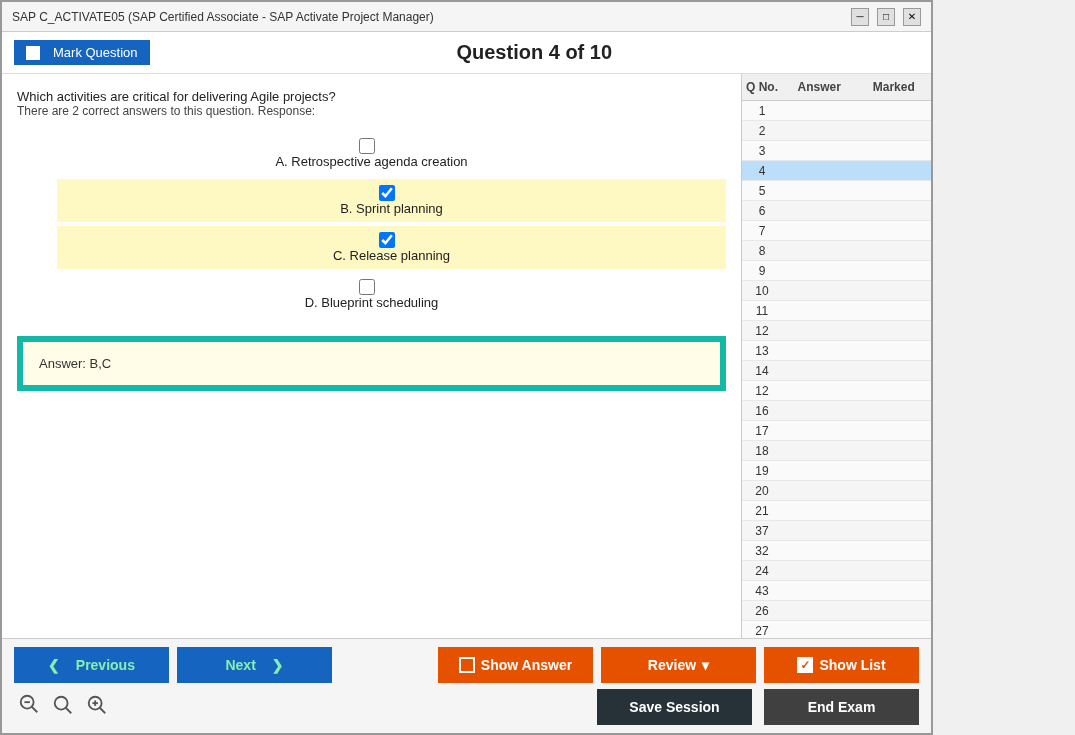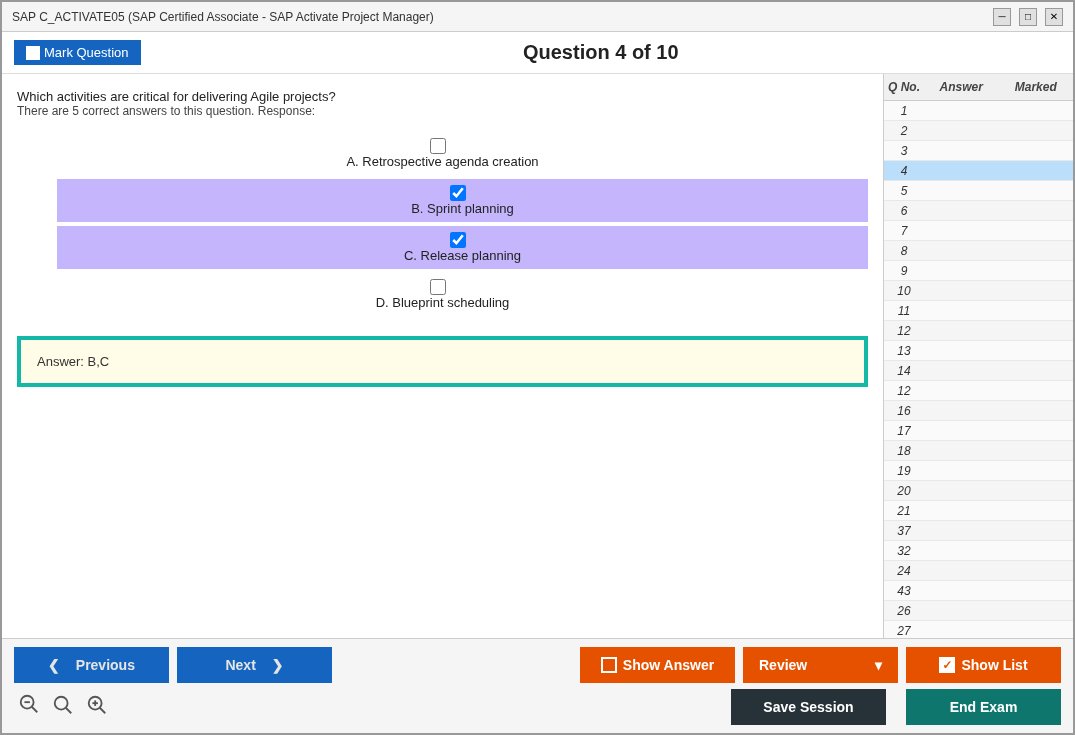--- a/index.html
+++ b/index.html
@@ -1,19 +1,19 @@
 <!DOCTYPE html>
 <html><head>
   <meta charset="utf-8">
   <style>
     * { box-sizing: border-box; margin: 0; padding: 0; }
     body { font-family: 'Segoe UI', Arial, sans-serif; font-size: 13px; background: #f0f0f0; }
 
     .window {
-      width: 1075px;
+      width: 933px;
       height: 735px;
       border: 2px solid #999;
       background: #fff;
       display: flex;
       flex-direction: column;
       position: relative;
     }
 
     
     .title-bar {
@@ -57,21 +57,21 @@
     }
     .mark-question-btn {
       background: #1565c0;
       color: #fff;
       border: none;
       padding: 5px 12px;
       font-size: 13px;
       cursor: pointer;
       display: flex;
       align-items: center;
-      gap: 4px;
+      gap: 13px;
       font-weight: 500;
     }
     .mark-question-btn .checkbox-icon {
       width: 14px;
       height: 14px;
       border: 2px solid #fff;
       background: #fff;
       display: inline-block;
     }
     .question-title {
@@ -110,57 +110,56 @@
 
     .option-row {
       display: flex;
       align-items: center;
       padding: 6px 8px;
       margin-bottom: 4px;
       cursor: pointer;
       flex-direction: column;
     }
     .option-row.selected-green {
-      background: #c4b5fd;
+      background: #fef9c3;
       margin-left: 40px;
     }
     .option-row input[type="checkbox"] {
       margin-right: 10px;
       width: 16px;
       height: 16px;
       flex-shrink: 0;
     }
     .option-label {
       font-size: 13px;
       color: #222;
     }
     .option-row.selected-green .option-label {
       color: #222;
       font-weight: 500;
     }
 
     .answer-box {
       background: #fffde7;
-      border: 4px solid #14b8a6;
+      border: 6px solid #14b8a6;
       padding: 14px 16px;
       margin-top: 16px;
       font-size: 13px;
       color: #333;
       font-weight: 500;
     }
 
     
     .sidebar {
       width: 190px;
       border-left: 1px solid #ccc;
       display: flex;
       flex-direction: column;
       overflow: hidden;
       background: #fafafa;
-      font-style: italic;
     }
     .sidebar-header {
       display: grid;
       grid-template-columns: 40px 1fr 1fr;
       border-bottom: 1px solid #ccc;
       background: #f0f0f0;
       font-size: 12px;
       font-weight: bold;
       color: #444;
       padding: 4px 0;
@@ -204,26 +203,26 @@
       gap: 6px;
       flex-shrink: 0;
     }
     .bottom-row1 {
       display: flex;
       align-items: center;
       gap: 8px;
     }
     .bottom-row2 {
       display: flex;
-      gap: 20px;
+      gap: 12px;
     }
 
     .nav-btn {
       background: #1565c0;
-      color: #e5e5e5;
+      color: #86efac;
       border: none;
       padding: 10px 18px;
       font-size: 14px;
       font-weight: 600;
       cursor: pointer;
       display: flex;
       align-items: center;
       gap: 16px;
       min-width: 155px;
       justify-content: center;
@@ -247,21 +246,21 @@
       color: #fff;
       border: none;
       padding: 10px 16px;
       font-size: 14px;
       font-weight: 600;
       cursor: pointer;
       display: flex;
       align-items: center;
       gap: 6px;
       min-width: 155px;
-      justify-content: space-between;
+      justify-content: center;
     }
     .show-list-btn {
       background: #e65100;
       color: #fff;
       border: none;
       padding: 10px 16px;
       font-size: 14px;
       font-weight: 600;
       cursor: pointer;
       display: flex;
@@ -308,21 +307,21 @@
       color: #fff;
       border: none;
       padding: 10px 18px;
       font-size: 14px;
       font-weight: 600;
       cursor: pointer;
       min-width: 155px;
       text-align: center;
     }
     .end-exam-btn {
-      background: #0f766e;
+      background: #404040;
       color: #fff;
       border: none;
       padding: 10px 31px;
       font-size: 14px;
       font-weight: 600;
       cursor: pointer;
       min-width: 155px;
       text-align: center;
     }
 
@@ -355,21 +354,21 @@
       <span class="checkbox-icon"></span>
       <span>Mark Question</span>
     </button>
     <div class="question-title">Question 4 of 10</div>
   </div>
 
   <div class="main">
 
     <div class="question-area">
       <div class="question-text">Which activities are critical for delivering Agile projects?</div>
-      <div class="question-instruction">There are 5 correct answers to this question. Response:</div>
+      <div class="question-instruction">There are 2 correct answers to this question. Response:</div>
 
       <div class="option-row">
         <input type="checkbox" style="">
         <span class="option-label">A. Retrospective agenda creation</span>
       </div>
 
       <div class="option-row selected-green">
         <input type="checkbox" checked="" style="">
         <span class="option-label">B. Sprint planning</span>
       </div>

